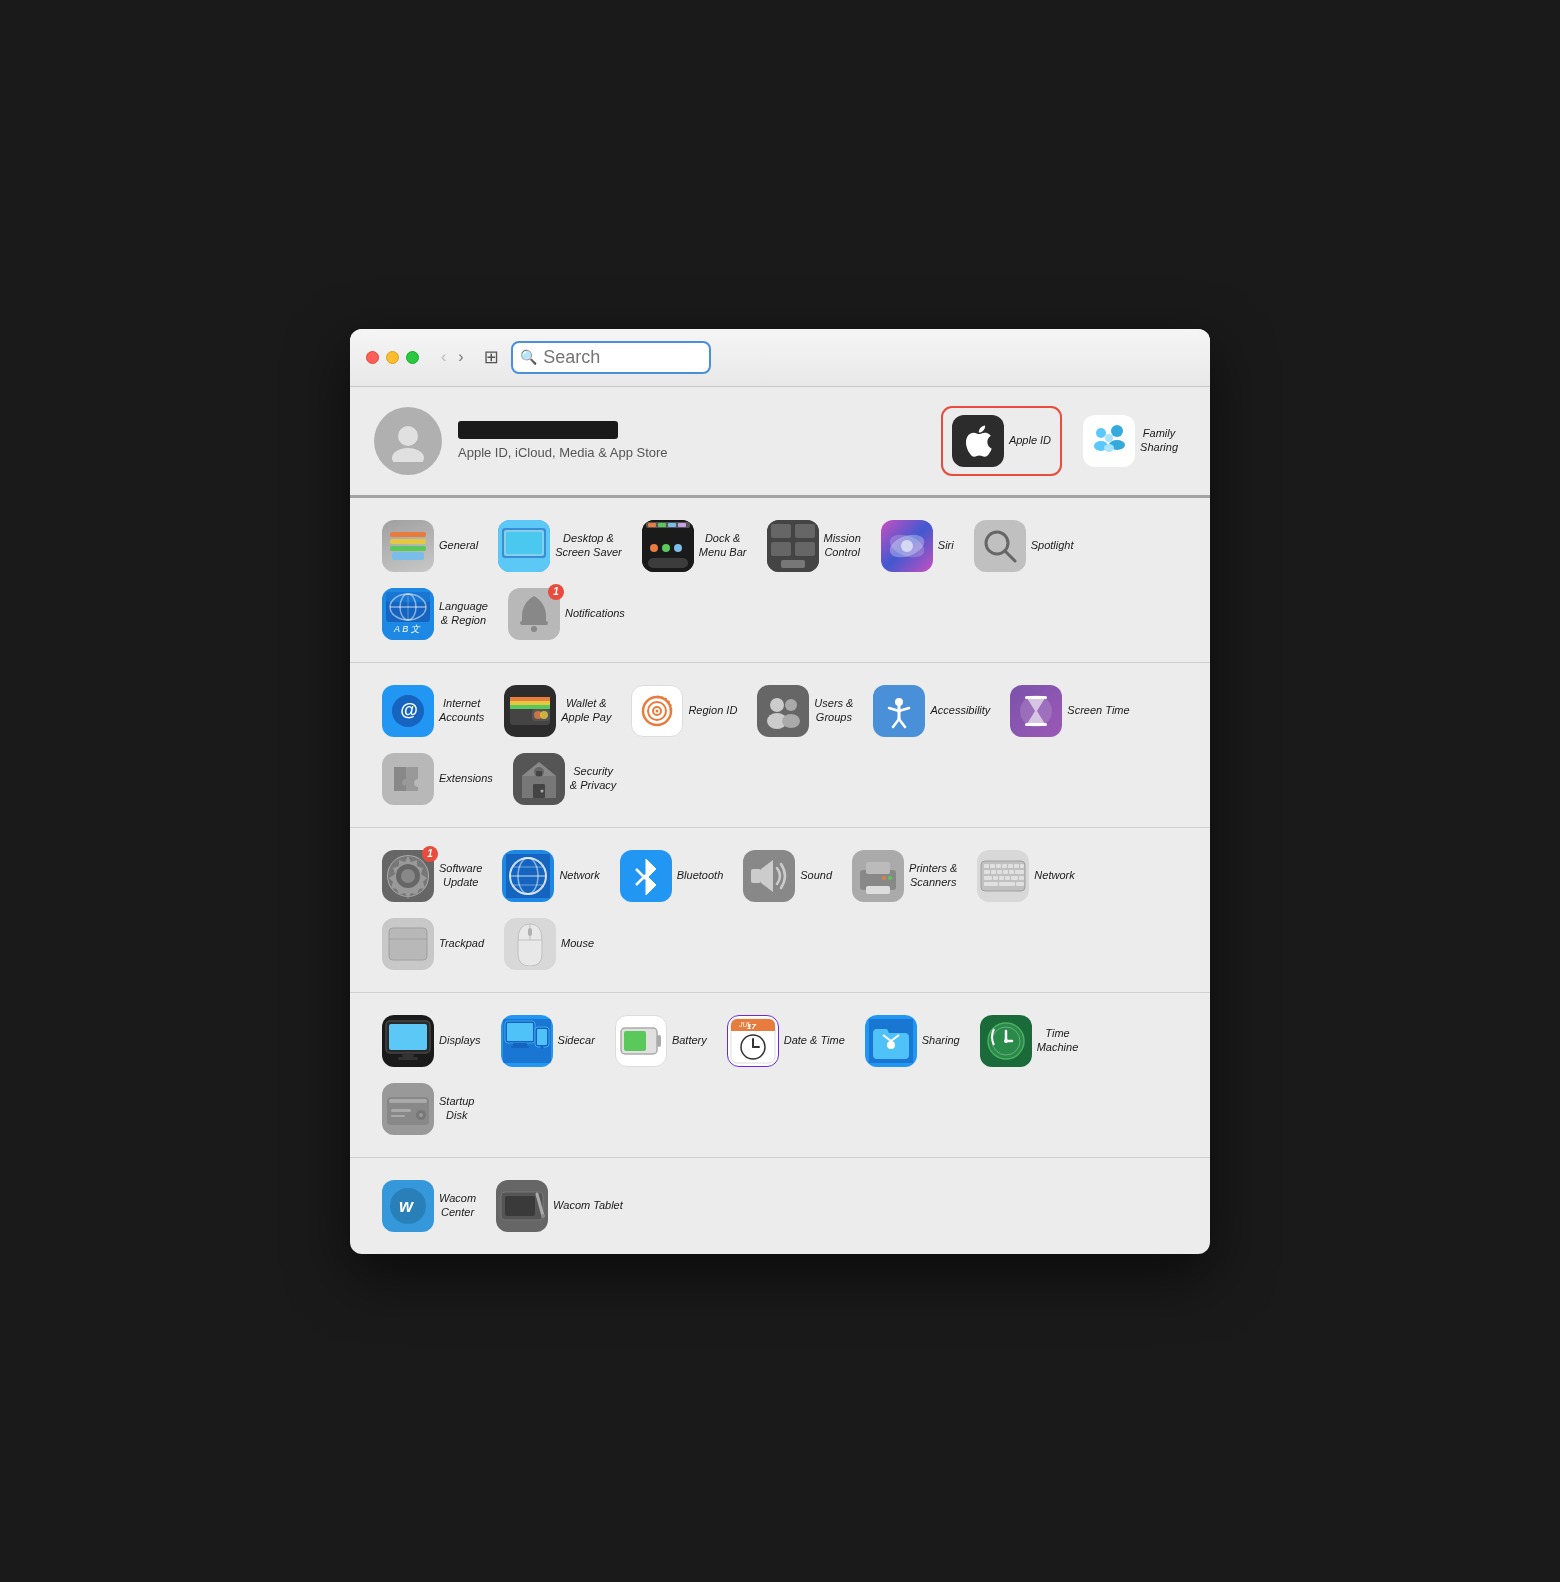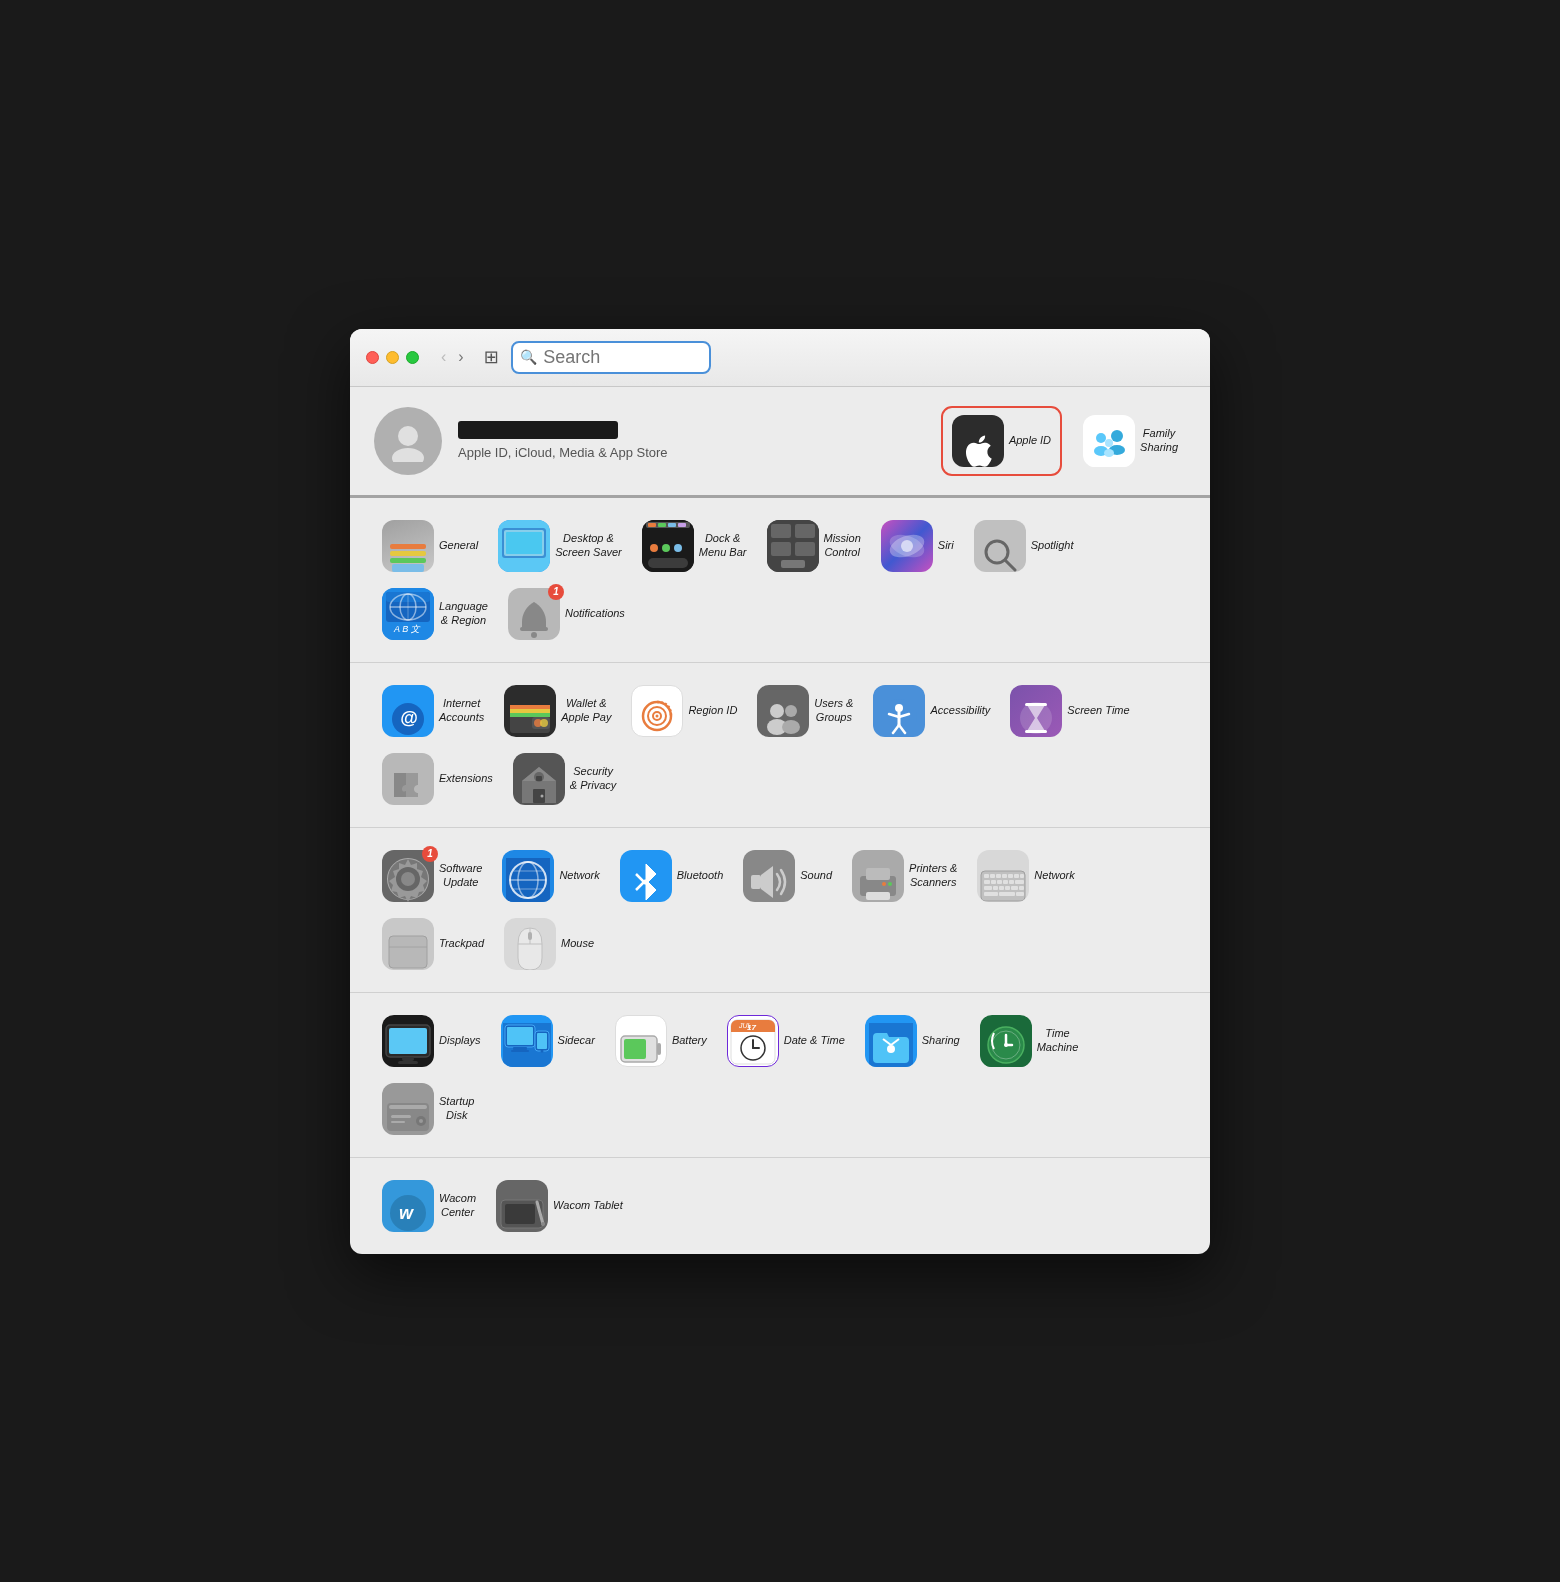--- a/index.html
+++ b/index.html
@@ -138,21 +138,21 @@
     }
     .pref-icon-item.selected {
       outline: 2px solid #e74c3c;
       outline-offset: 1px;
     }
     .icon-box {
       width: 52px;
       height: 52px;
       border-radius: 12px;
       display: flex;
-      align-items: flex-end;
+      align-items: center;
       justify-content: center;
       font-size: 28px;
     }
     .icon-label {
       font-size: 11px;
       color: #1a1a1a;
       text-align: center;
       line-height: 1.2;
     }
     

